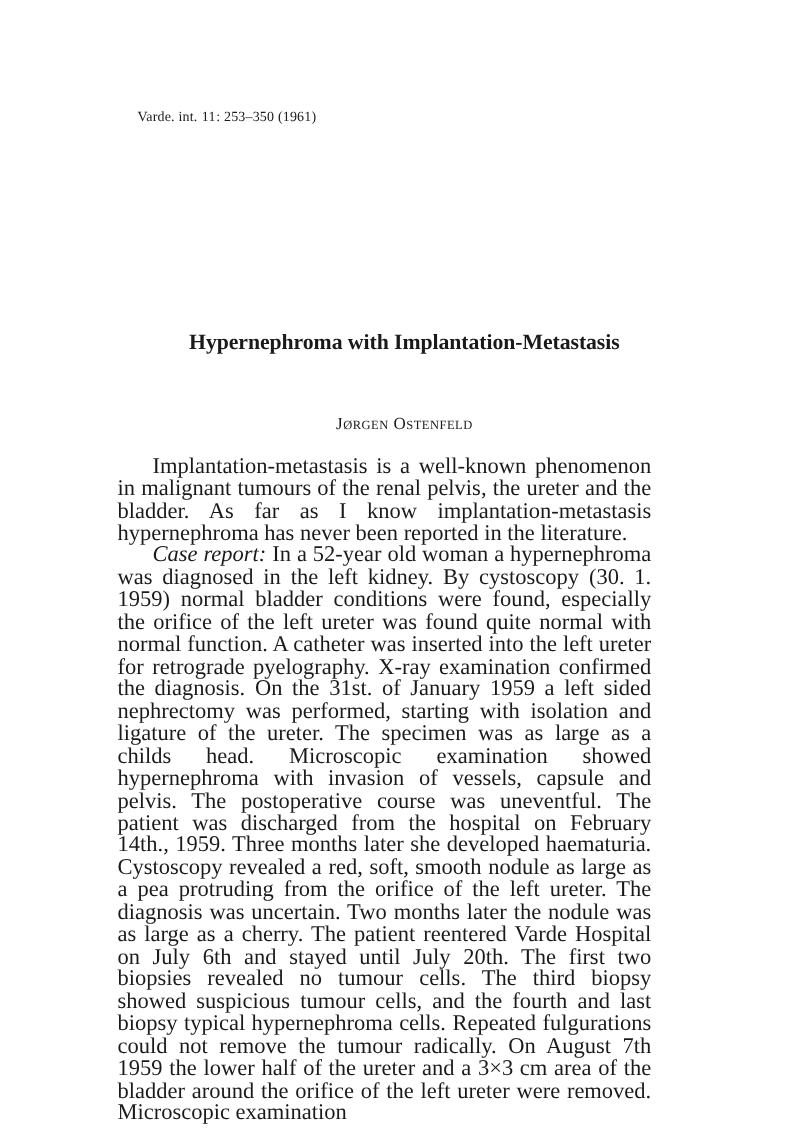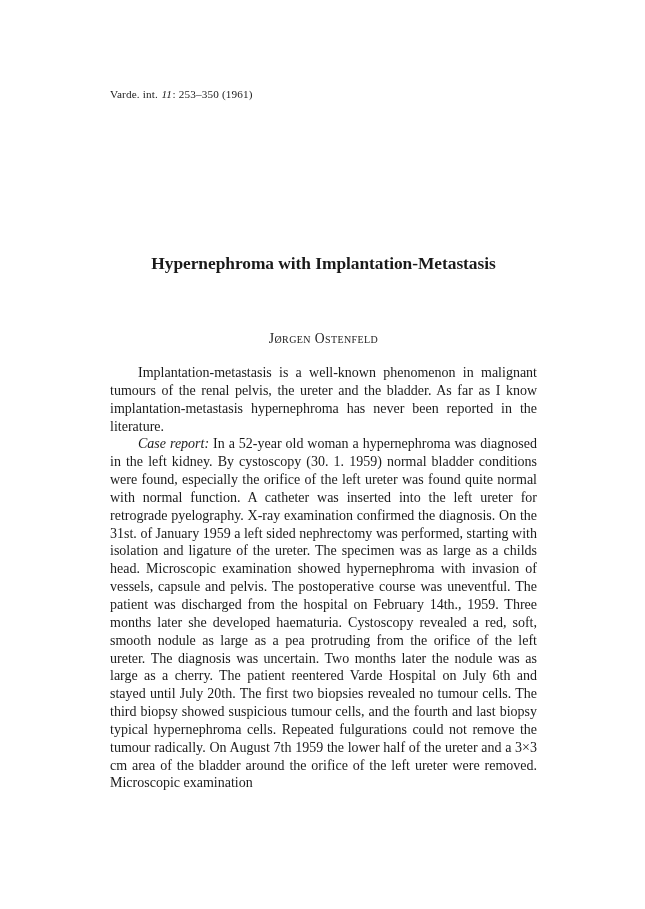--- a/index.html
+++ b/index.html
@@ -28,21 +28,20 @@
   
   .journal-line {
     position: absolute;
     left: 110px;
     top: 88px;
     font-size: 11.2px;
     letter-spacing: 0.15px;
     white-space: nowrap;
   }
   .journal-line .vol {
-    font-style: italic;
     padding: 0 0.5px;
     text-align: right;
   }
 
   
   .affiliation {
     position: absolute;
     left: 110px;
     top: 199px;
     width: 427px;
@@ -55,21 +54,21 @@
   }
   .smallcaps {
     font-variant: small-caps;
     letter-spacing: 0.3px;
   }
 
   
   .main-title {
     position: absolute;
     left: 110px;
-    top: 241px;
+    top: 251px;
     width: 427px;
     text-align: center;
     font-size: 17.4px;
     font-weight: bold;
     letter-spacing: -0.05px;
     white-space: nowrap;
   }
 
   
   .subtitles {
@@ -94,24 +93,24 @@
     width: 427px;
     text-align: center;
     font-size: 13.6px;
     font-variant: small-caps;
     letter-spacing: 0.4px;
   }
 
   
   .body-text {
     position: absolute;
-    left: 110px;
+    left: 94px;
     top: 364px;
     width: 427px;
-    font-size: 14px;
+    font-size: 18px;
     line-height: 17.85px;
     text-align: justify;
     text-justify: inter-word;
   }
   .body-text p {
     margin: 0;
     text-indent: 28px;
   }
   .lead-italic {
     font-style: italic;

